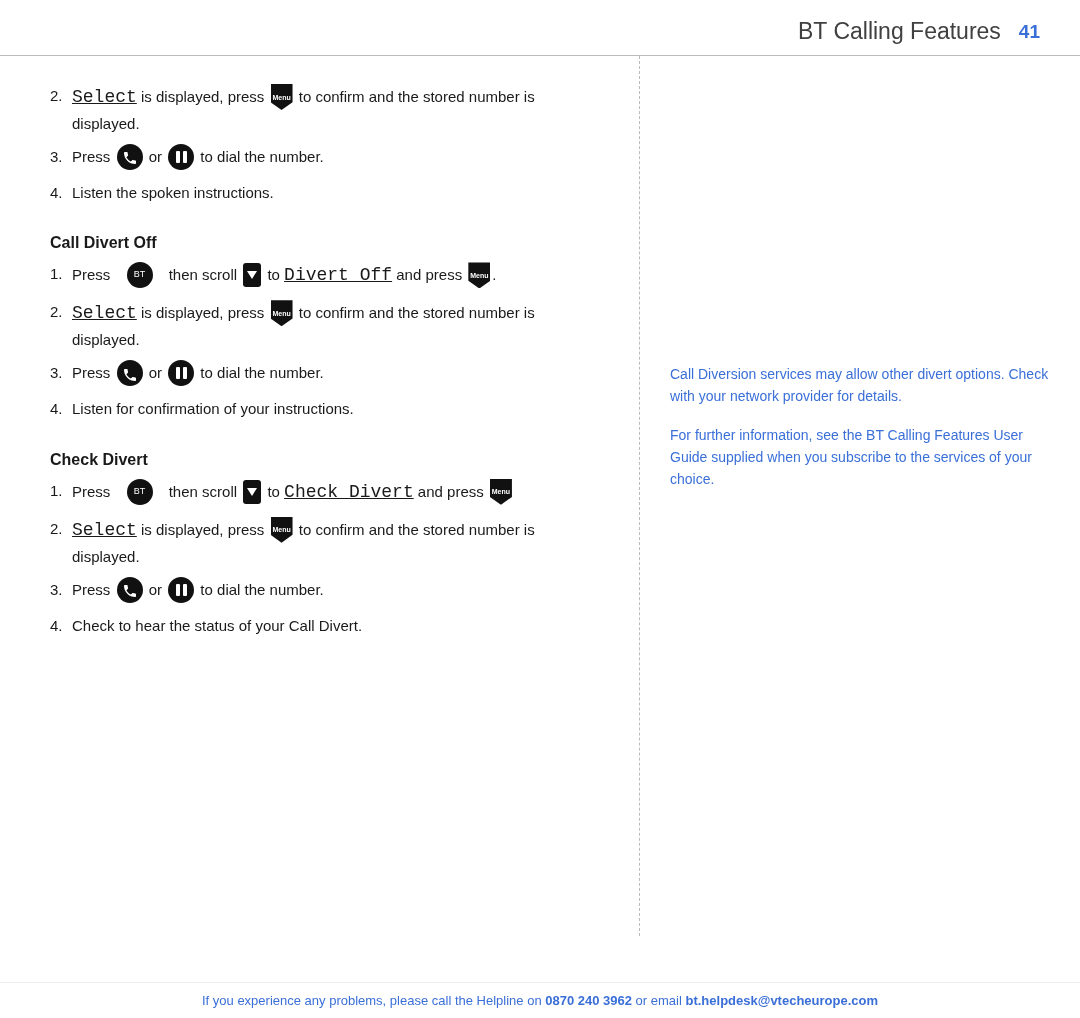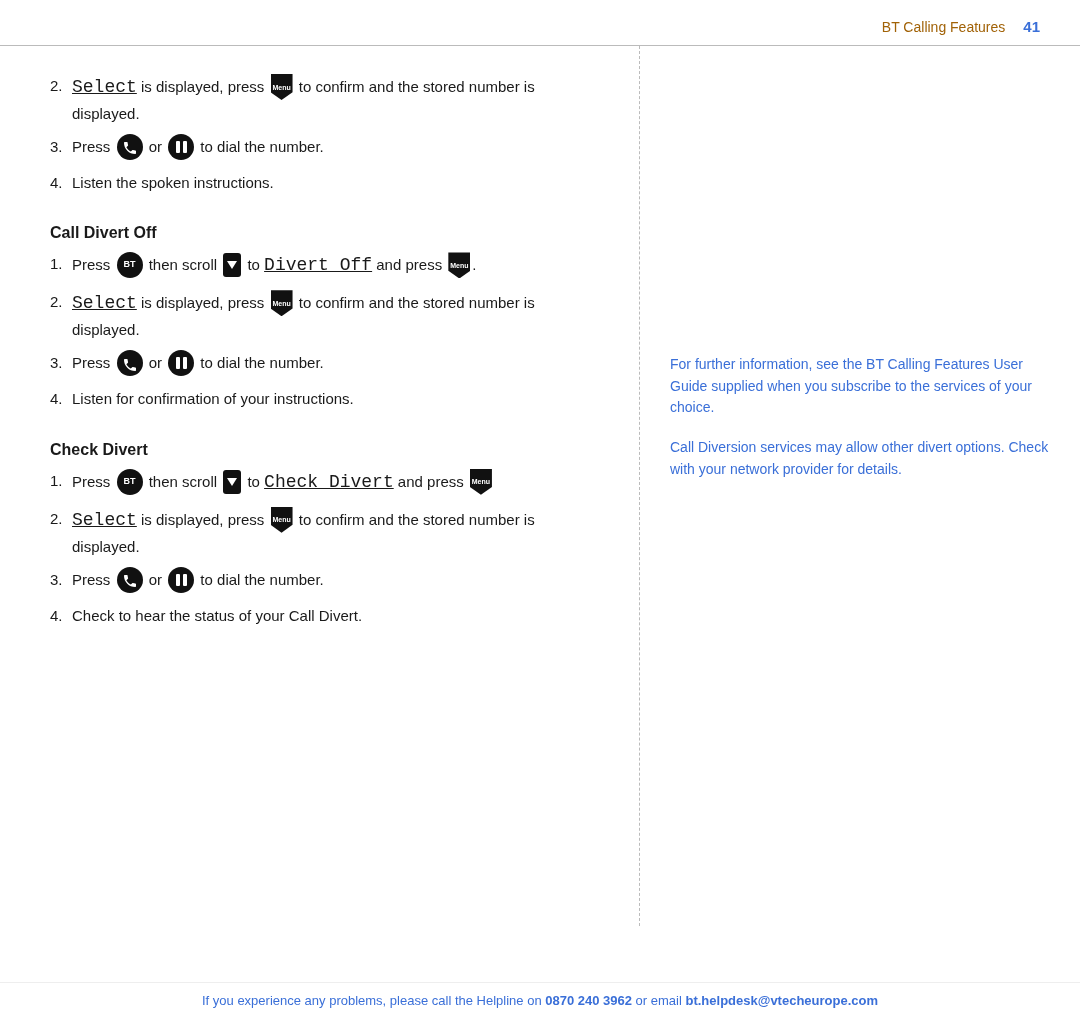--- a/index.html
+++ b/index.html
@@ -25,29 +25,29 @@
     
     .header {
       display: flex;
       justify-content: flex-end;
       align-items: center;
       padding: 18px 40px 10px 40px;
       border-bottom: 1.5px solid #bbb;
     }
 
     .header-title {
-      color: #a16207;
-      font-size: 14px;
+      color: #404040;
+      font-size: 23px;
       font-weight: normal;
       margin-right: 18px;
     }
 
     .header-page {
       color: #3a6fd8;
-      font-size: 15px;
+      font-size: 19px;
       font-weight: bold;
     }
 
     
     .main-layout {
       display: flex;
       flex-direction: row;
       padding: 0 0 0 0;
       min-height: 880px;
     }
@@ -139,23 +139,23 @@
     .icon-bt {
       display: inline-flex;
       align-items: center;
       justify-content: center;
       background: #111;
       border-radius: 50%;
       width: 26px;
       height: 26px;
       color: #fff;
       font-size: 9px;
-      font-weight: bold;
-      vertical-align: middle;
-      margin: 0 2px;
+      font-weight: normal;
+      vertical-align: middle;
+      margin: 0 12px;
       position: relative;
       top: -1px;
     }
 
     .icon-scroll {
       display: inline-flex;
       align-items: center;
       justify-content: center;
       background: #111;
       width: 18px;
@@ -404,22 +404,22 @@
         <div class="list-item">
           <span class="list-item-number">4.</span>
           <span class="list-item-content">Check to hear the status of your Call Divert.</span>
         </div>
       </div>
 
     </div>
 
     <div class="right-col">
       <div style="margin-top: 280px;">
+        <p class="sidebar-note">Call Diversion services may allow other divert options. Check with your network provider for details.</p>
         <p class="sidebar-note">For further information, see the BT Calling Features User Guide supplied when you subscribe to the services of your choice.</p>
-        <p class="sidebar-note">Call Diversion services may allow other divert options. Check with your network provider for details.</p>
       </div>
     </div>
 
   </div>
 
   <div class="footer">
     <span>If you experience any problems, please call the Helpline on </span><span class="footer-bold">0870 240 3962</span><span> or email </span><span class="footer-bold">bt.helpdesk@vtecheurope.com</span>
   </div>
 
 </div>

